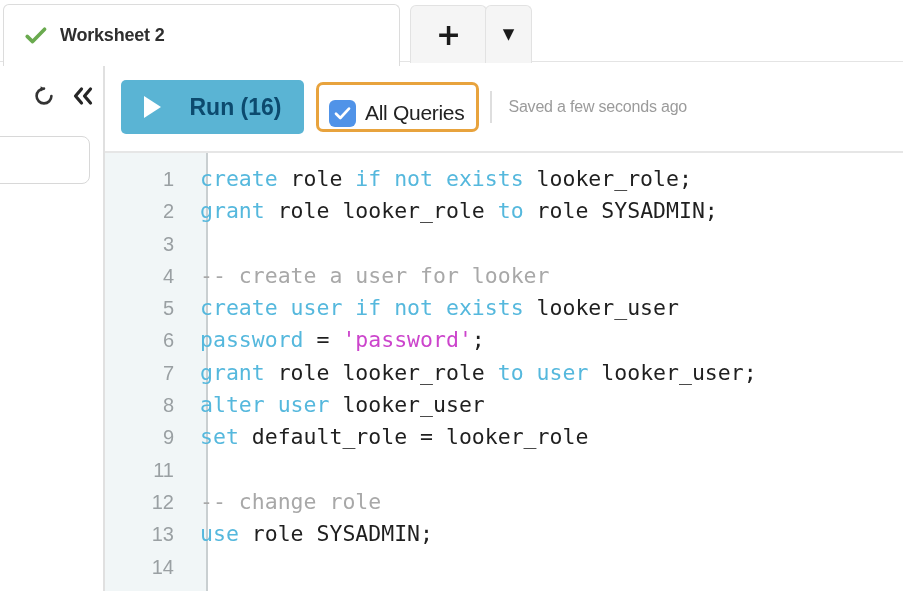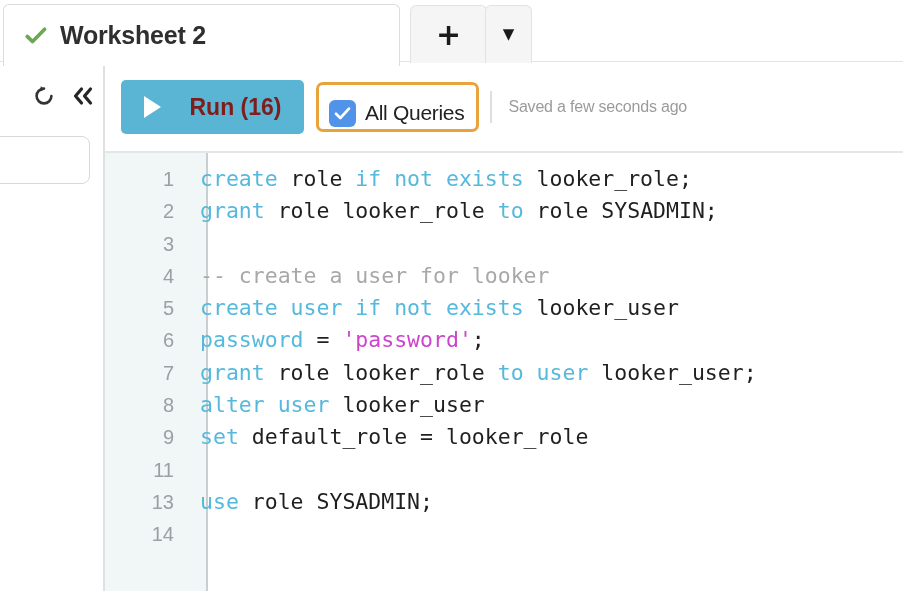--- a/index.html
+++ b/index.html
@@ -55,21 +55,21 @@
     z-index: 3;
   }
   .tab-check {
     width: 24px;
     height: 24px;
     margin-right: 12px;
     flex: none;
     display: block;
   }
   .tab-label {
-    font-size: 25px;
+    font-size: 18px;
     font-weight: bold;
     color: #2f2f2f;
     letter-spacing: -0.2px;
     white-space: nowrap;
   }
   .tab-btn {
     position: absolute;
     top: 5px;
     height: 58px;
     box-sizing: border-box;
@@ -170,21 +170,21 @@
     width: 798px;
     height: 2px;
     background: #e6e6e6;
   }
   .run-button {
     width: 183px;
     height: 54px;
     background: #5ab4d4;
     border: none;
     border-radius: 5px;
-    color: #7f1d1d;
+    color: #0c4a6e;
     font-size: 23px;
     font-weight: bold;
     font-family: "Liberation Sans", sans-serif;
     display: flex;
     align-items: center;
     justify-content: center;
     gap: 29px;
     cursor: pointer;
     padding: 0;
     flex: none;
@@ -378,18 +378,19 @@
         <div class="code-line"><span class="ln">1</span><span class="code-text"><span class="tk-kw">create </span><span class="tk-pln">role </span><span class="tk-kw">if not exists </span><span class="tk-pln">looker_role;</span></span></div>
         <div class="code-line"><span class="ln">2</span><span class="code-text"><span class="tk-kw">grant </span><span class="tk-pln">role looker_role </span><span class="tk-kw">to </span><span class="tk-pln">role SYSADMIN;</span></span></div>
         <div class="code-line"><span class="ln">3</span><span class="code-text"></span></div>
         <div class="code-line"><span class="ln">4</span><span class="code-text"><span class="tk-cmt">-- create a user for looker</span></span></div>
         <div class="code-line"><span class="ln">5</span><span class="code-text"><span class="tk-kw">create user </span><span class="tk-pln"></span><span class="tk-kw">if not exists </span><span class="tk-pln">looker_user</span></span></div>
         <div class="code-line"><span class="ln">6</span><span class="code-text"><span class="tk-kw">password </span><span class="tk-pln">= </span><span class="tk-str">'password'</span><span class="tk-pln">;</span></span></div>
         <div class="code-line"><span class="ln">7</span><span class="code-text"><span class="tk-kw">grant </span><span class="tk-pln">role looker_role </span><span class="tk-kw">to user </span><span class="tk-pln">looker_user;</span></span></div>
         <div class="code-line"><span class="ln">8</span><span class="code-text"><span class="tk-kw">alter user </span><span class="tk-pln">looker_user</span></span></div>
         <div class="code-line"><span class="ln">9</span><span class="code-text"><span class="tk-kw">set </span><span class="tk-pln">default_role = looker_role</span></span></div>
         <div class="code-line"><span class="ln">11</span><span class="code-text"></span></div>
+        <div class="code-line"><span class="ln">12</span><span class="code-text"><span class="tk-cmt">-- change role</span></span></div>
         <div class="code-line"><span class="ln">13</span><span class="code-text"><span class="tk-kw">use </span><span class="tk-pln">role SYSADMIN;</span></span></div>
         <div class="code-line"><span class="ln">14</span><span class="code-text"></span></div>
       </div>
   </div>
 
 </div>
 
 </body></html>

